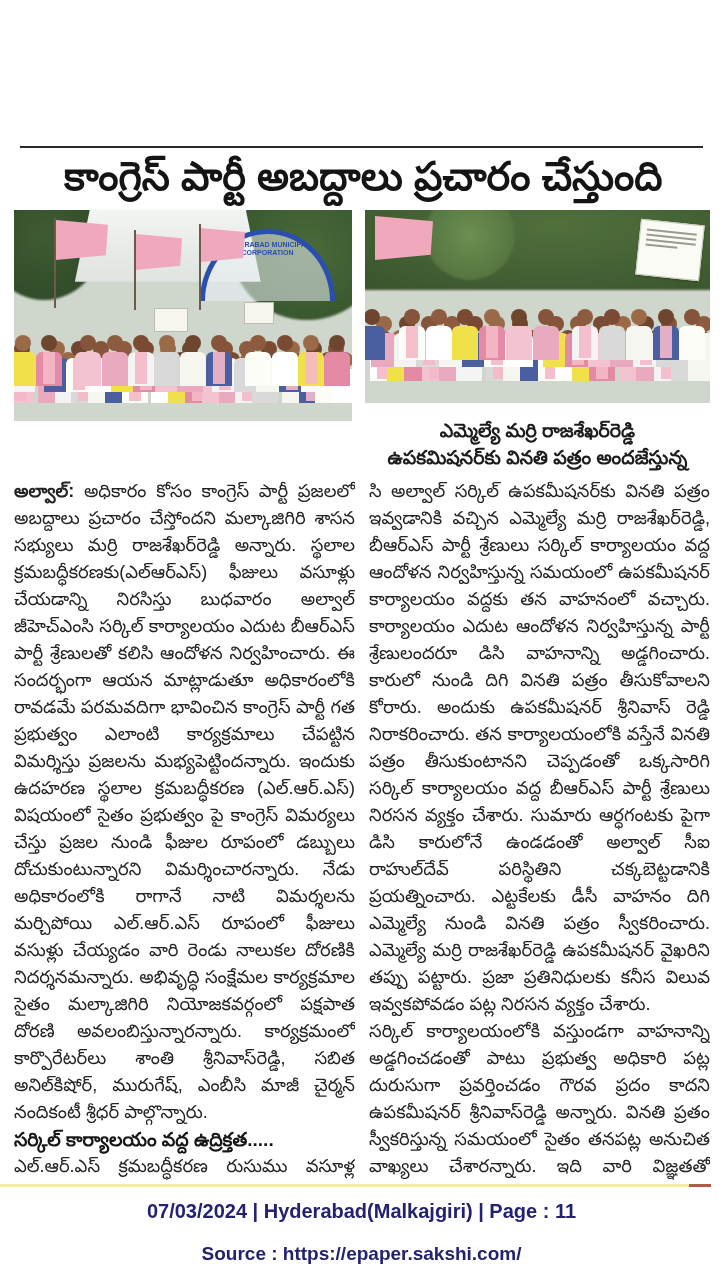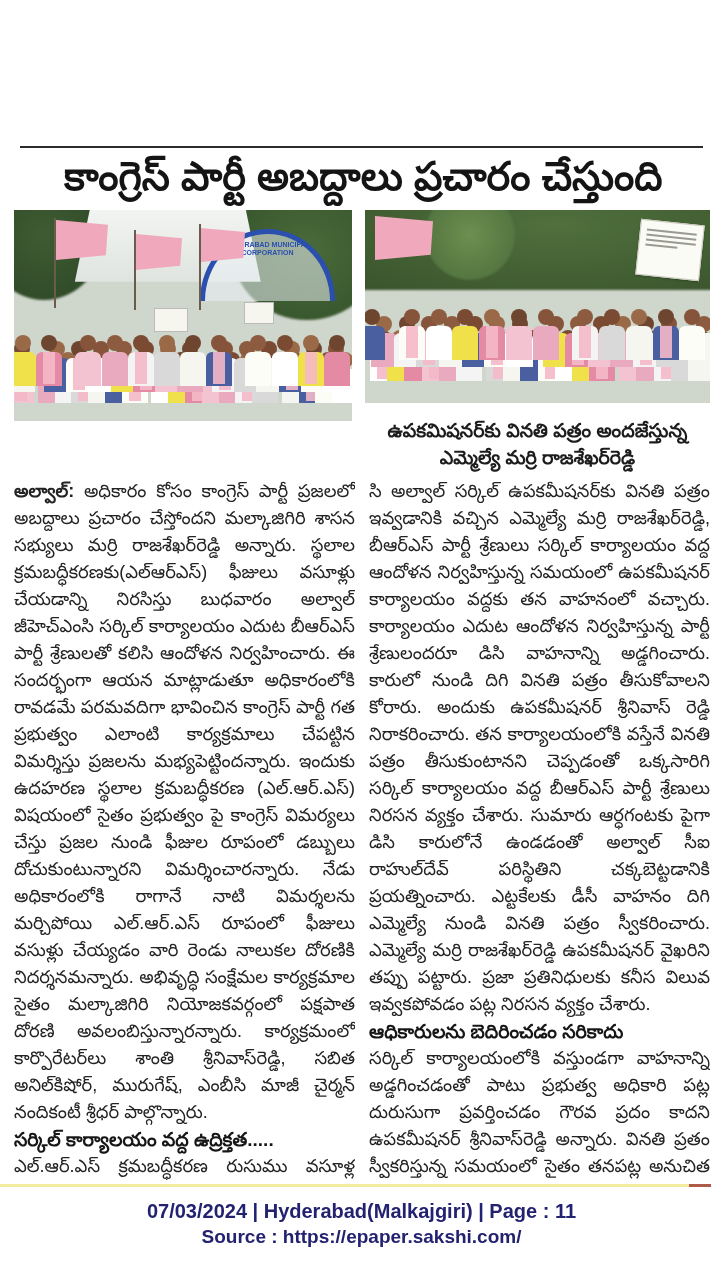--- a/index.html
+++ b/index.html
@@ -52,21 +52,21 @@
   .col p { font-size:18px; line-height:27px; text-align:justify; color:#232323; }
   .lead { font-weight:bold; }
   .subhead { font-size:19px; font-weight:bold; color:#161616; line-height:27px; }
 
   
   .rule-bottom { position:absolute; top:1184px; left:0; width:723px; height:3px; }
   .rule-bottom .yellow { position:absolute; left:0; top:0; width:689px; height:3px; background:#f3eda0; }
   .rule-bottom .redtip { position:absolute; left:689px; top:0; width:22px; height:3px; background:#b05a49; }
   .footer { position:absolute; top:1200px; left:0; width:100%; text-align:center; color:#232270; }
   .footer .meta { font-size:20px; font-weight:bold; }
-  .footer .src { font-size:19px; font-weight:bold; margin-top:3px; }
+  .footer .src { font-size:19px; font-weight:bold; margin-top:20px; }
 </style>
 </head>
 <body>
 
 <div class="page">
 
   <div class="toprule"></div>
 
   <div class="headline">కాంగ్రెస్ పార్టీ అబద్దాలు ప్రచారం చేస్తుంది</div>
 
@@ -477,33 +477,32 @@
           <div class="scarf"></div>
         </div>
         <div class="person" style="left: 314.25px; top: 45.174px; z-index: 4;">
           <div class="head" style="background: rgb(134, 84, 58);"></div>
           <div class="body" style="background: rgb(253, 253, 248);"></div>
         </div>
       </div>
   </div>
 
   <div class="caption-right">
+    <div>ఎమ్మెల్యే మర్రి రాజశేఖర్‌రెడ్డి</div>
     <div>ఉపకమిషనర్‌కు వినతి పత్రం అందజేస్తున్న</div>
-    <div>ఎమ్మెల్యే మర్రి రాజశేఖర్‌రెడ్డి</div>
   </div>
 
   <div class="columns">
     <div class="col">
       <p><span class="lead">అల్వాల్:</span><span> అధికారం కోసం కాంగ్రెస్ పార్టీ ప్రజలలో అబద్దాలు ప్రచారం చేస్తోందని మల్కాజిగిరి శాసన సభ్యులు మర్రి రాజశేఖర్‌రెడ్డి అన్నారు. స్థలాల క్రమబద్ధీకరణకు(ఎల్‌ఆర్‌ఎస్) ఫీజులు వసూళ్లు చేయడాన్ని నిరసిస్తు బుధవారం అల్వాల్ జీహెచ్‌ఎంసి సర్కిల్ కార్యాలయం ఎదుట బీఆర్‌ఎస్ పార్టీ శ్రేణులతో కలిసి ఆందోళన నిర్వహించారు. ఈ సందర్భంగా ఆయన మాట్లాడుతూ అధికారంలోకి రావడమే పరమవదిగా భావించిన కాంగ్రెస్ పార్టీ గత ప్రభుత్వం ఎలాంటి కార్యక్రమాలు చేపట్టిన విమర్శిస్తు ప్రజలను మభ్యపెట్టిందన్నారు. ఇందుకు ఉదహరణ స్థలాల క్రమబద్ధీకరణ (ఎల్.ఆర్.ఎస్) విషయంలో సైతం ప్రభుత్వం పై కాంగ్రెస్ విమర్యలు చేస్తు ప్రజల నుండి ఫీజుల రూపంలో డబ్బులు దోచుకుంటున్నారని విమర్శించారన్నారు. నేడు అధికారంలోకి రాగానే నాటి విమర్శలను మర్చిపోయి ఎల్.ఆర్.ఎస్ రూపంలో ఫీజులు వసుళ్లు చేయ్యడం వారి రెండు నాలుకల దోరణికి నిదర్శనమన్నారు. అభివృద్ధి సంక్షేమల కార్యక్రమాల సైతం మల్కాజిగిరి నియోజకవర్గంలో పక్షపాత దోరణి అవలంబిస్తున్నారన్నారు. కార్యక్రమంలో కార్పొరేటర్‌లు శాంతి శ్రీనివాస్‌రెడ్డి, సబిత అనిల్‌కిషోర్, మురుగేష్, ఎంబీసి మాజీ చైర్మన్ నందికంటీ శ్రీధర్ పాల్గొన్నారు.</span></p>
       <div class="subhead">సర్కిల్ కార్యాలయం వద్ద ఉద్రిక్తత.....</div>
       <p>ఎల్.ఆర్.ఎస్ క్రమబద్ధీకరణ రుసుము వసూళ్ల చేయ్యడాన్ని నిలిపివేయాలని కోరుతూ జీహెచ్ఎం</p>
     </div>
     <div class="col">
       <p>సి అల్వాల్ సర్కిల్ ఉపకమీషనర్‌కు వినతి పత్రం ఇవ్వడానికి వచ్చిన ఎమ్మెల్యే మర్రి రాజశేఖర్‌రెడ్డి, బీఆర్‌ఎస్ పార్టీ శ్రేణులు సర్కిల్ కార్యాలయం వద్ద ఆందోళన నిర్వహిస్తున్న సమయంలో ఉపకమీషనర్ కార్యాలయం వద్దకు తన వాహనంలో వచ్చారు. కార్యాలయం ఎదుట ఆందోళన నిర్వహిస్తున్న పార్టీ శ్రేణులందరూ డిసి వాహనాన్ని అడ్డగించారు. కారులో నుండి దిగి వినతి పత్రం తీసుకోవాలని కోరారు. అందుకు ఉపకమీషనర్ శ్రీనివాస్ రెడ్డి నిరాకరించారు. తన కార్యాలయంలోకి వస్తేనే వినతి పత్రం తీసుకుంటానని చెప్పడంతో ఒక్కసారిగి సర్కిల్ కార్యాలయం వద్ద బీఆర్‌ఎస్ పార్టీ శ్రేణులు నిరసన వ్యక్తం చేశారు. సుమారు ఆర్ధగంటకు పైగా డిసి కారులోనే ఉండడంతో అల్వాల్ సీఐ రాహుల్‌దేవ్ పరిస్థితిని చక్కబెట్టడానికి ప్రయత్నించారు. ఎట్టకేలకు డీసీ వాహనం దిగి ఎమ్మెల్యే నుండి వినతి పత్రం స్వీకరించారు. ఎమ్మెల్యే మర్రి రాజశేఖర్‌రెడ్డి ఉపకమీషనర్ వైఖరిని తప్పు పట్టారు. ప్రజా ప్రతినిధులకు కనీస విలువ ఇవ్వకపోవడం పట్ల నిరసన వ్యక్తం చేశారు.</p>
-      <div class="subhead">ఆధికారులను బెదిరించడం సరికాదు</div>
       <p>సర్కిల్ కార్యాలయంలోకి వస్తుండగా వాహనాన్ని అడ్డగించడంతో పాటు ప్రభుత్వ అధికారి పట్ల దురుసుగా ప్రవర్తించడం గౌరవ ప్రదం కాదని ఉపకమీషనర్ శ్రీనివాస్‌రెడ్డి అన్నారు. వినతి ప్రతం స్వీకరిస్తున్న సమయంలో సైతం తనపట్ల అనుచిత వాఖ్యలు చేశారన్నారు. ఇది వారి విజ్ఞతతో వదిలేస్తున్నారన్నారు.</p>
     </div>
   </div>
 
   <div class="rule-bottom">
     <span class="yellow"></span>
     <span class="redtip"></span>
   </div>
   <div class="footer">
     <div class="meta">07/03/2024 | Hyderabad(Malkajgiri) | Page : 11</div>

